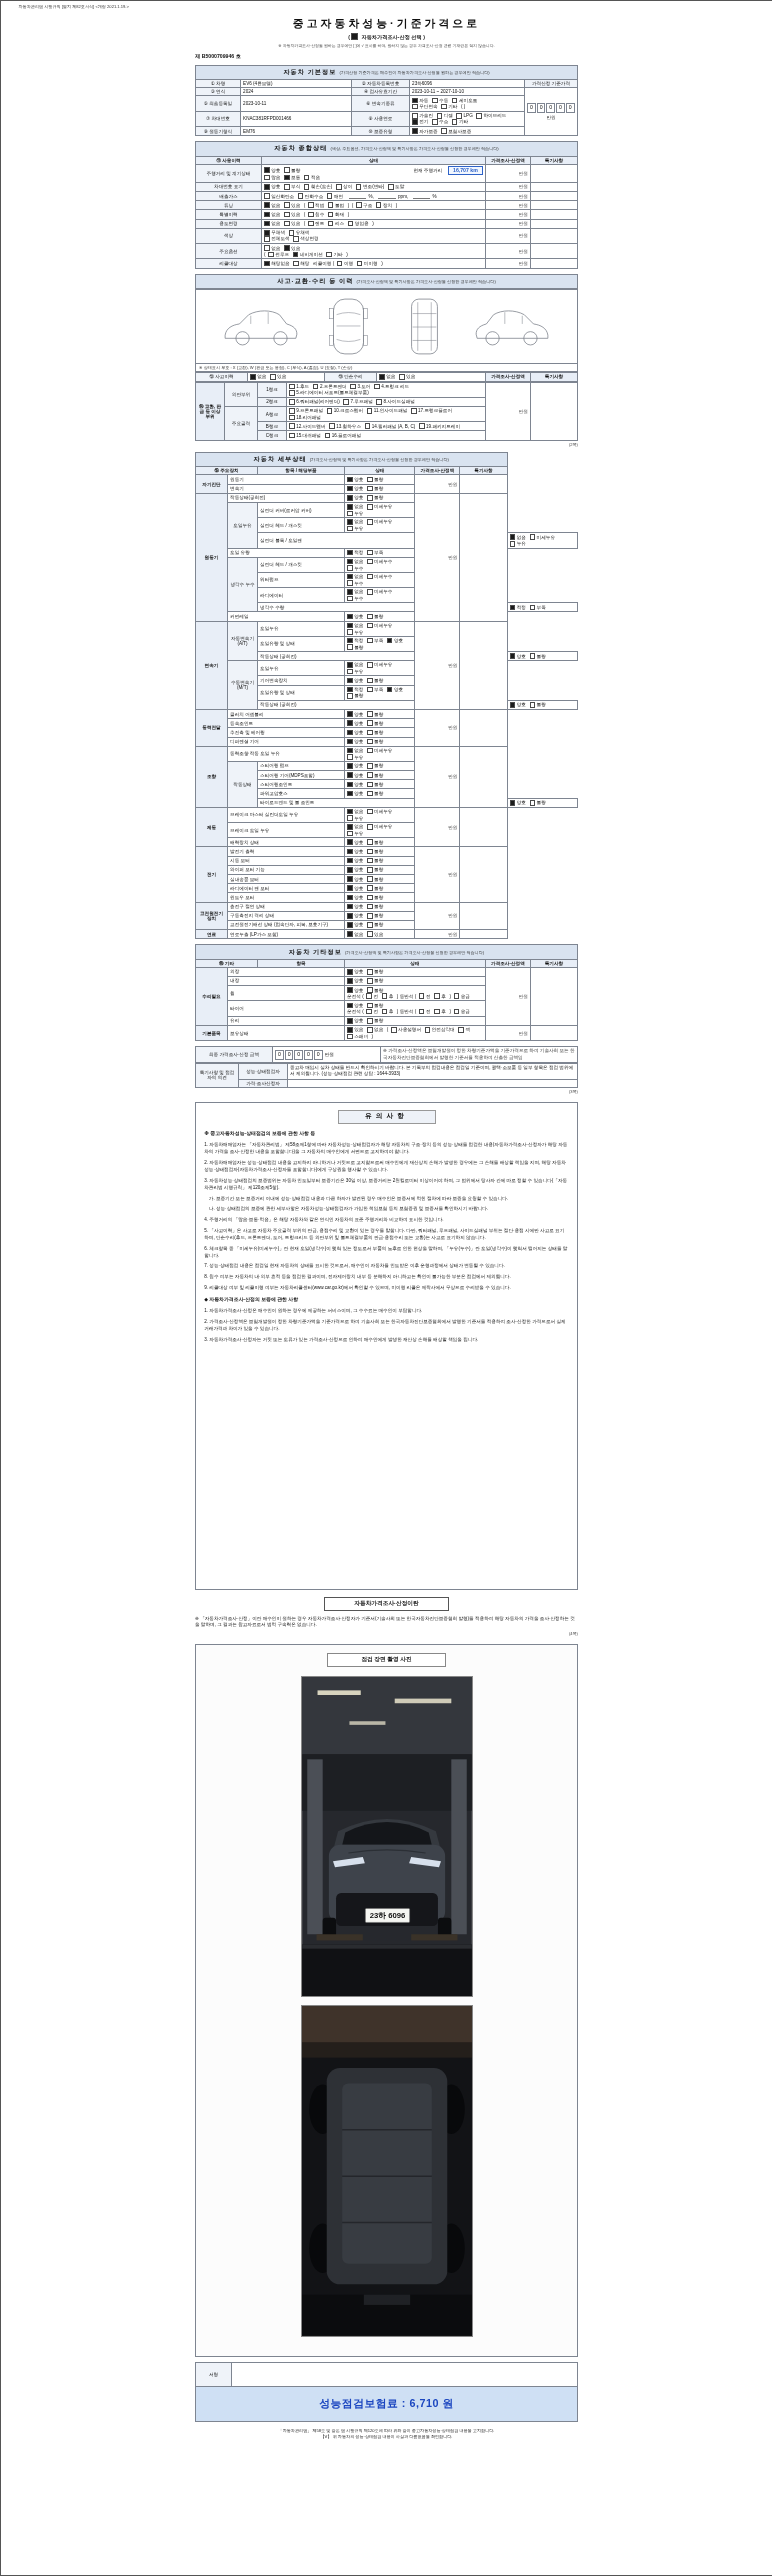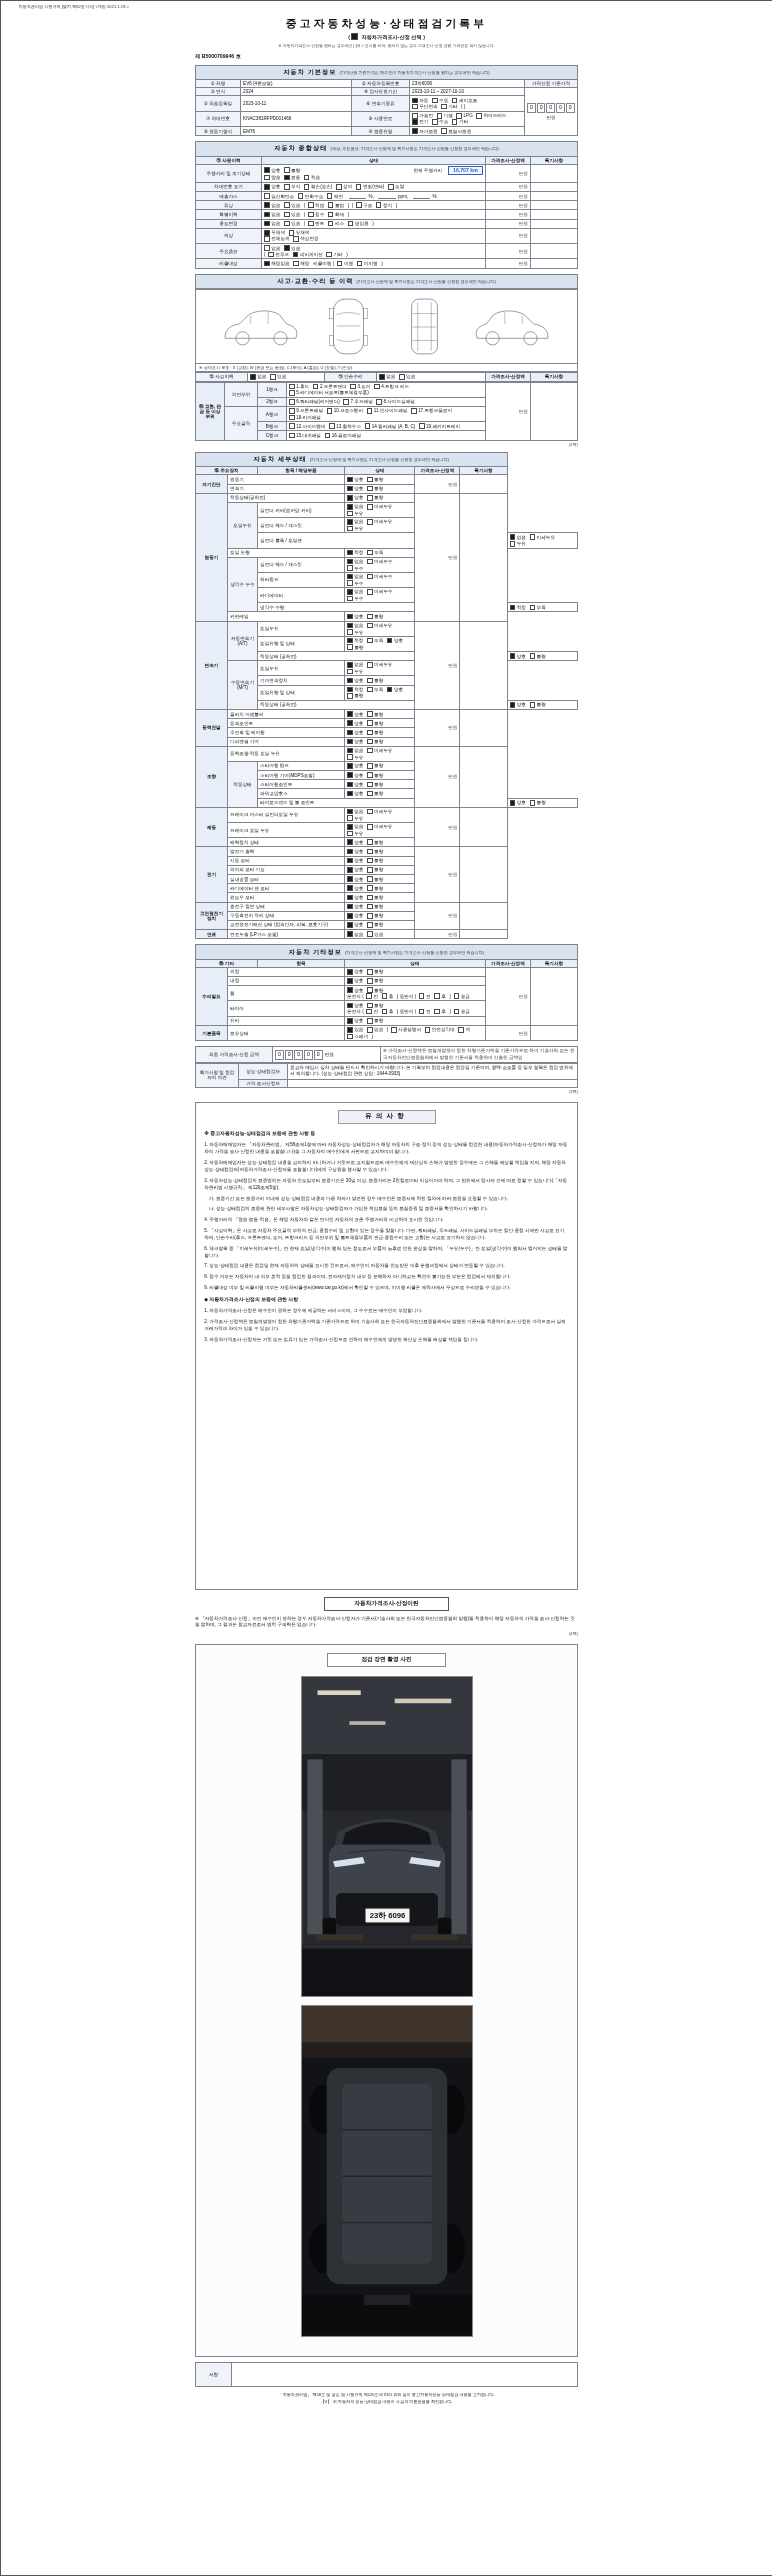--- a/index.html
+++ b/index.html
@@ -56,21 +56,21 @@
   svg.diagram{flex:none;}
 </style>
 </head>
 <body>
 
 <div class="sheet">
 <div class="law-note">자동차관리법 시행규칙 [별지 제82호서식] &lt;개정 2021.1.19.&gt;</div>
 
 <div class="doc">
 
-  <div class="title">중고자동차성능·상태점검기록부</div>
+  <div class="title">중고자동차성능·기준가격으로</div>
   <div class="title-opt">
     <span>(</span>
     <span class="cb on big"></span>
     <span>자동차가격조사·산정 선택</span>
     <span>)</span>
   </div>
   <div class="title-note">※ 자동차가격조사·산정을 원하는 경우에만 [ ]에 √ 표시를 하며, 원하지 않는 경우 가격조사·산정 관련 기재란은 적지 않습니다.</div>
   <div class="doc-no">제 B5000709946 호</div>
 
   <table class="tbl">
@@ -1153,20 +1153,23 @@
           <col style="width:36px">
           <col>
         </colgroup>
     <tbody>
           <tr>
       <td class="lbl">서명</td>
       <td></td>
     </tr>
   </tbody>
       </table>
+  <div class="fee-band">
+    <span>성능점검보험료 : 6,710 원</span>
+  </div>
 
   <div class="footer">
     <div>「자동차관리법」 제58조 및 같은 법 시행규칙 제120조에 따라 위와 같이 중고자동차성능·상태점검 내용을 고지합니다.</div>
     <div>【Ⅴ】 위 자동차의 성능·상태점검 내용이 사실과 다름없음을 확인합니다.</div>
   </div>
 
 </div>
 </div>
 
 

